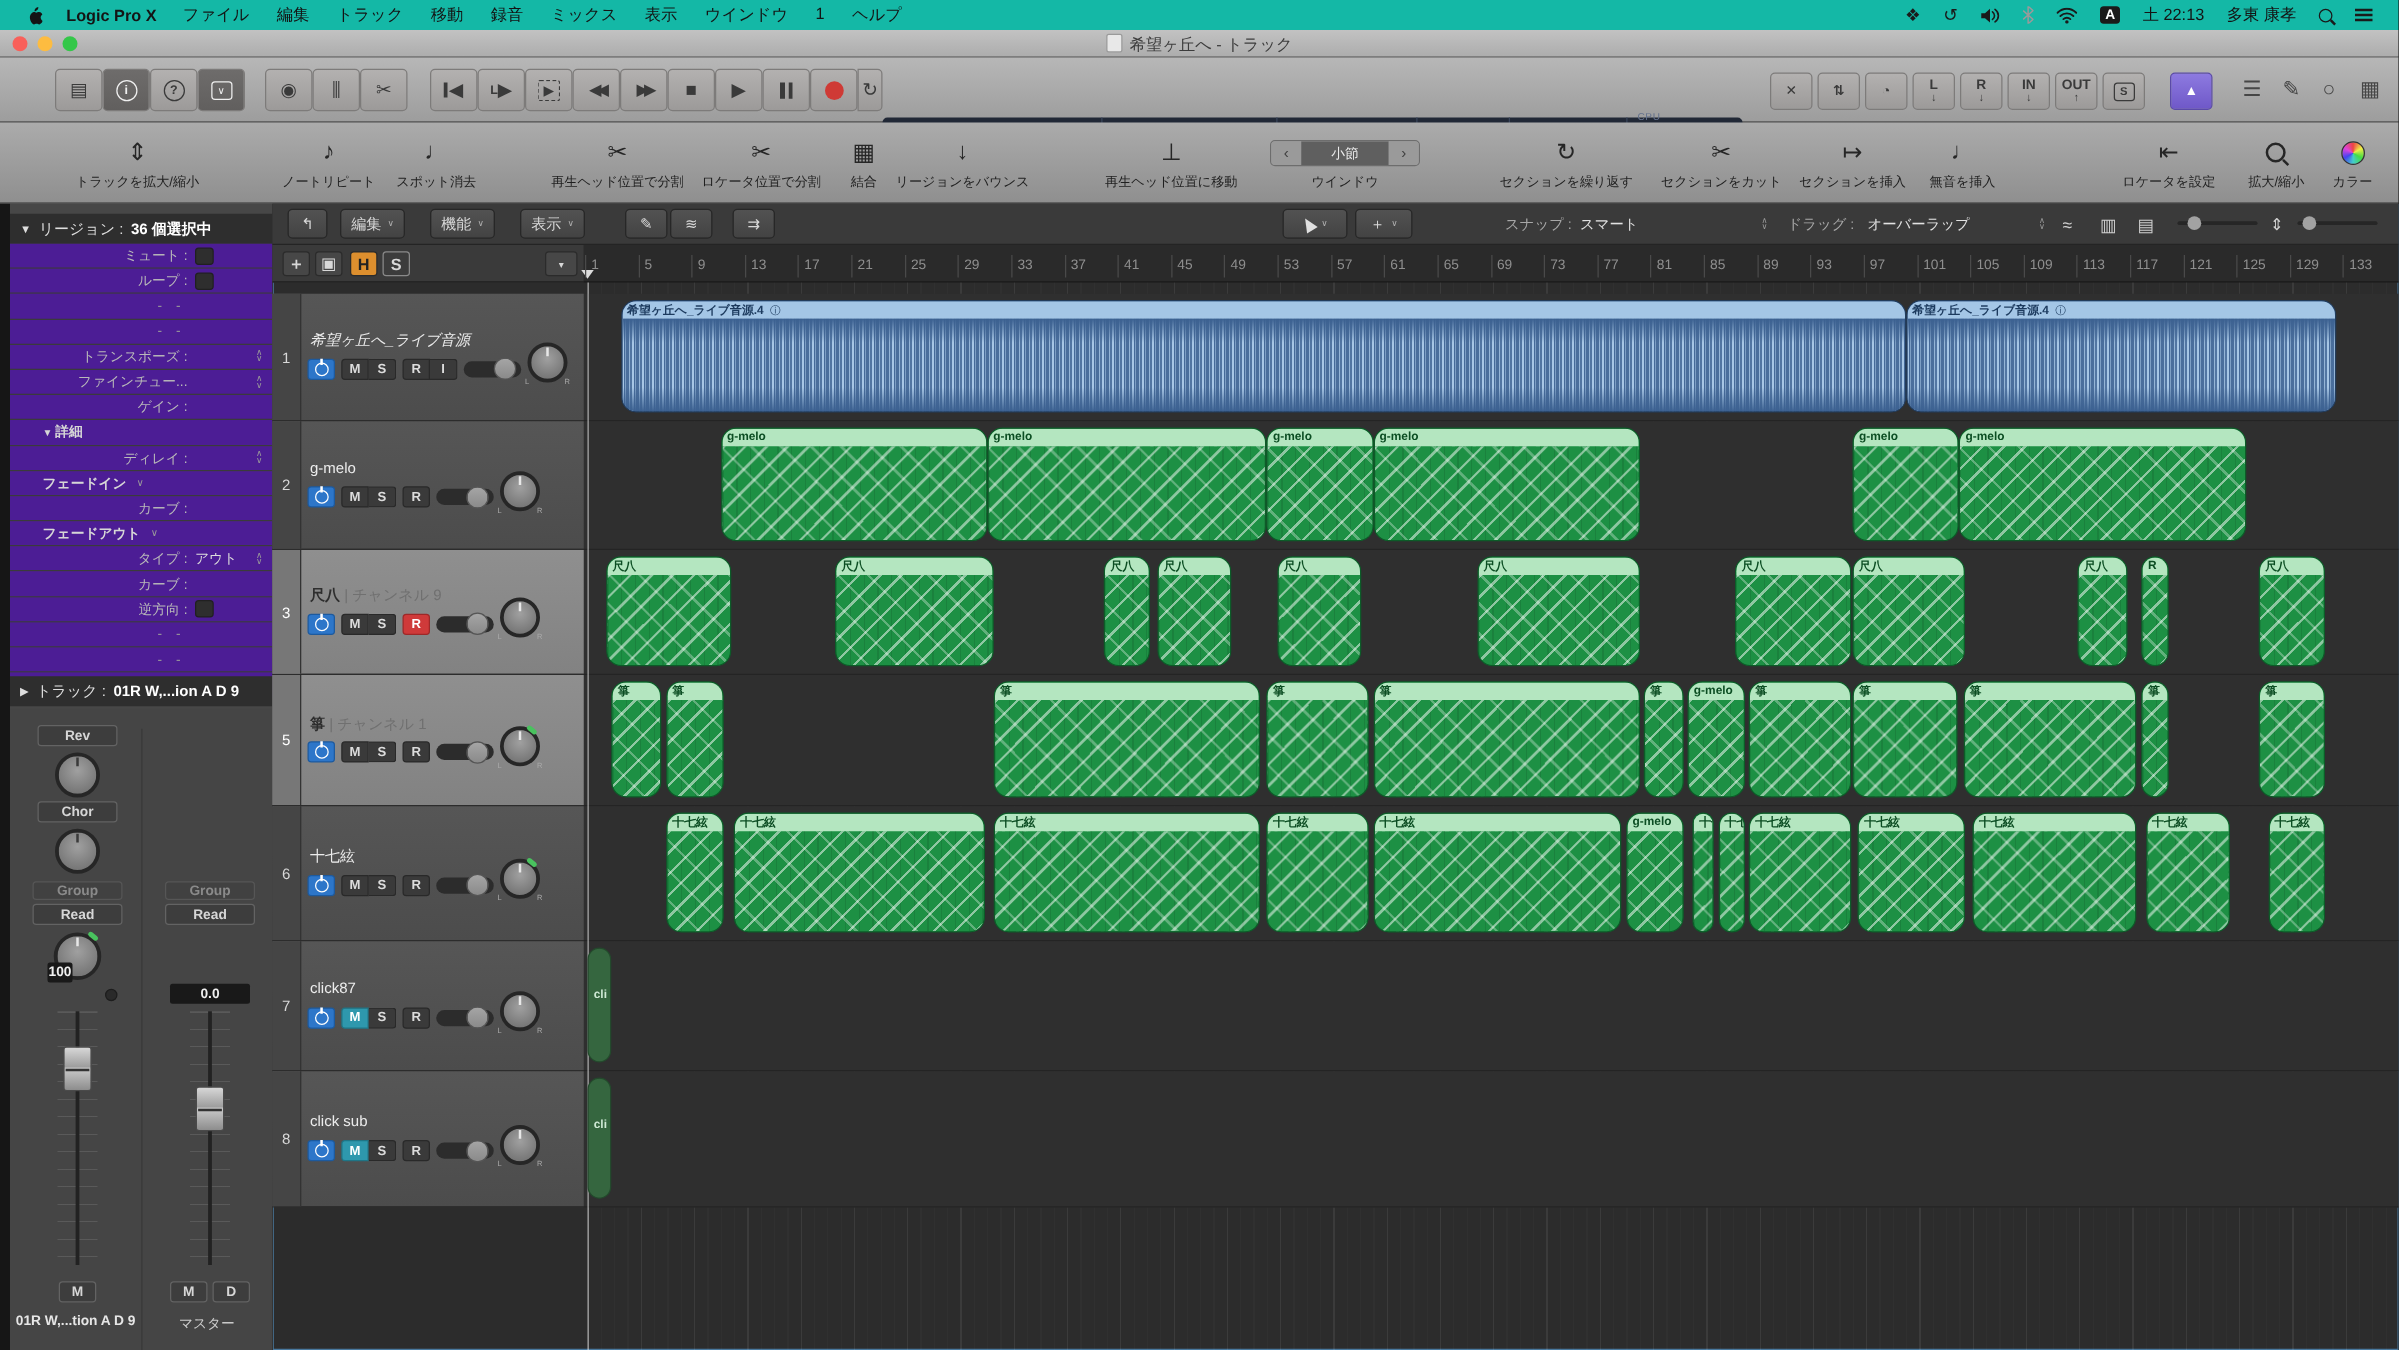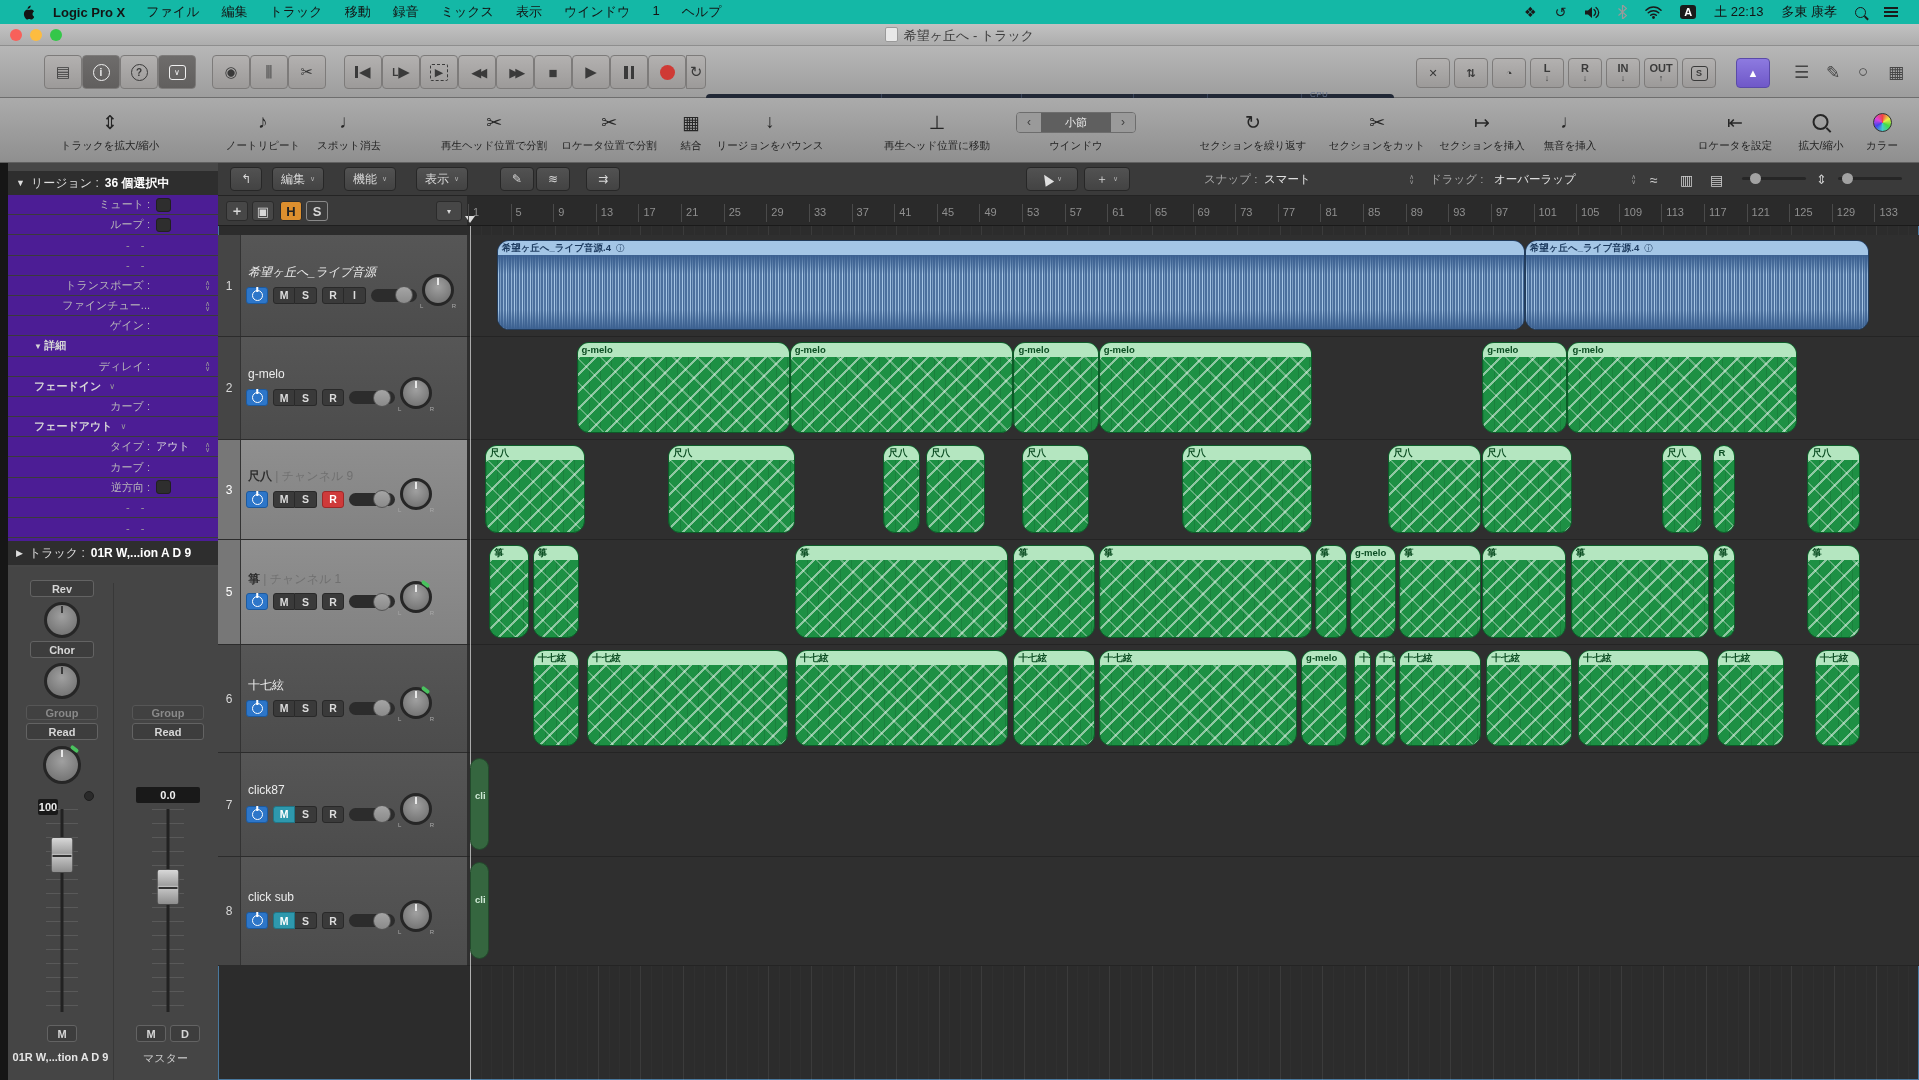--- a/index.html
+++ b/index.html
@@ -529,21 +529,21 @@
     <div id="striparea">
       <div id="stripdivider"></div>
 
       <div class="sbtn" style="left:22px;top:13px;width:64px">Rev</div>
       <div class="knob" style="left:36px;top:35px;width:36px;height:36px"></div>
       <div class="sbtn" style="left:22px;top:74px;width:64px">Chor</div>
       <div class="knob" style="left:36px;top:96px;width:36px;height:36px"></div>
       <div class="sbtn dimb" style="left:18px;top:138px;width:72px;height:15px">Group</div>
       <div class="sbtn" style="left:18px;top:156px;width:72px">Read</div>
       <div class="knob green lighttick" style="left:35px;top:179px;width:38px;height:38px"></div>
-      <div class="valbox" style="left:30px;top:232px;width:20px">100</div>
+      <div class="valbox" style="left:30px;top:203px;width:20px">100</div>
       <div class="dotled" style="left:76px;top:224px"></div>
       <div class="fader" style="left:36px;top:242px;height:203px">
         <div class="ticks"></div>
           <div class="track"></div>
           <div class="cap" style="top:28px"></div>
       </div>
       <div class="sbtn" style="left:39px;top:458px;width:30px">M</div>
       <div class="striplabel" style="left:0;top:484px;width:105px">01R W,...tion A D 9</div>
 
       <div class="sbtn dimb" style="left:124px;top:138px;width:72px;height:15px">Group</div>

